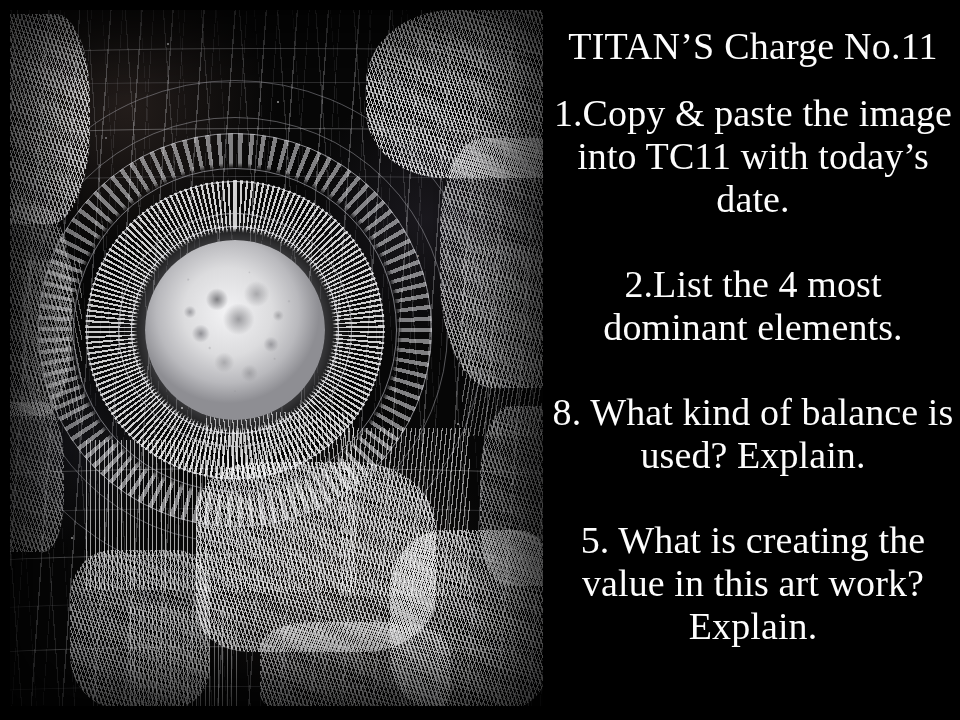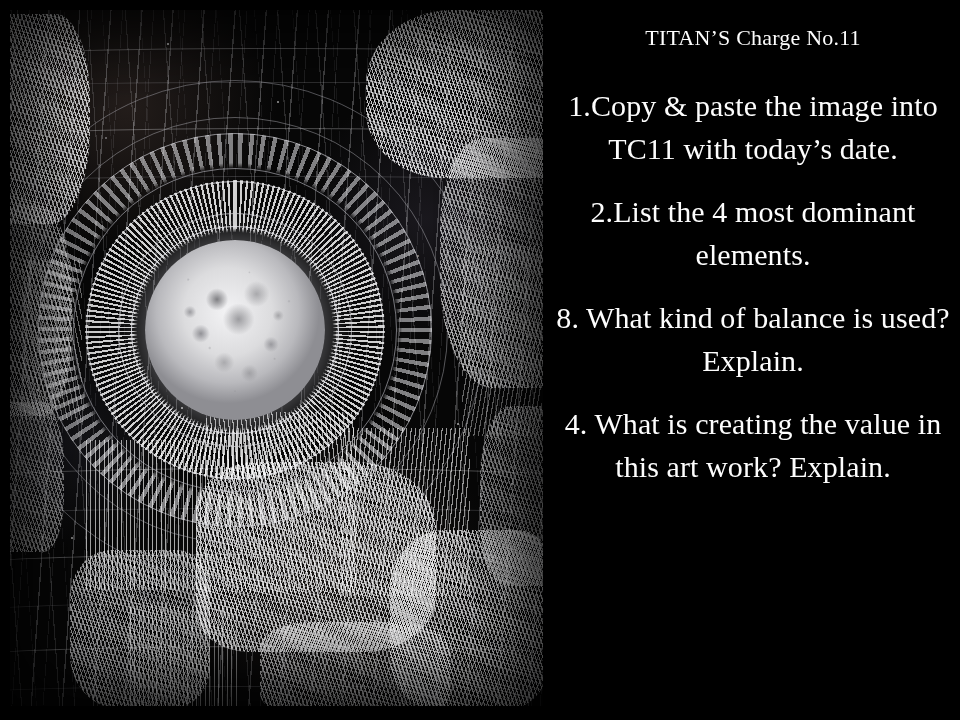--- a/index.html
+++ b/index.html
@@ -138,25 +138,25 @@
       radial-gradient(1.7px 1.7px at 80% 34%, rgba(92,92,98,.7), transparent);}
 
   
   #vignette{box-shadow:inset 0 0 70px 26px rgba(0,0,0,.80);}
 
   
   #text-panel{position:absolute;left:546px;top:0;width:414px;height:720px;
               background:#000;}
   #text-stack{position:absolute;left:0;top:18px;width:414px;
               text-align:center;color:#fdfdfd;}
-  #slide-title{font-size:22px;line-height:40px;letter-spacing:.2px;
-               white-space:nowrap;}
-  .para{margin-top:26px;font-size:30px;line-height:43px;
+  #slide-title{font-size:38px;line-height:40px;letter-spacing:.2px;
+               white-space:nowrap;margin-top:8px;}
+  .para{margin-top:26px;font-size:38px;line-height:43px;
         padding:0 6px;letter-spacing:.1px;}
-  .para.tight{margin-top:20px;text-align:center;}
+  .para.tight{margin-top:42px;text-align:center;}
 </style>
 </head>
 <body>
 
 <div id="slide">
 
   <div id="art-panel">
 
     <div class="layer" id="space-base"></div>
     <div class="layer" id="stars"></div>
@@ -244,18 +244,18 @@
 
       <div id="slide-title">TITAN’S Charge No.11</div>
 
       <div class="para">1.Copy &amp; paste the image into TC11 with today’s date.</div>
 
       <div class="para tight">2.List the 4 most dominant elements.</div>
 
 
       <div class="para tight">8. What kind of balance is used? Explain.</div>
 
-      <div class="para tight">4. What is creating the value in this art work? Explain.</div>
+      <div class="para tight">5. What is creating the value in this art work? Explain.</div>
 
     </div>
   </div>
 
 </div>
 
 </body></html>

